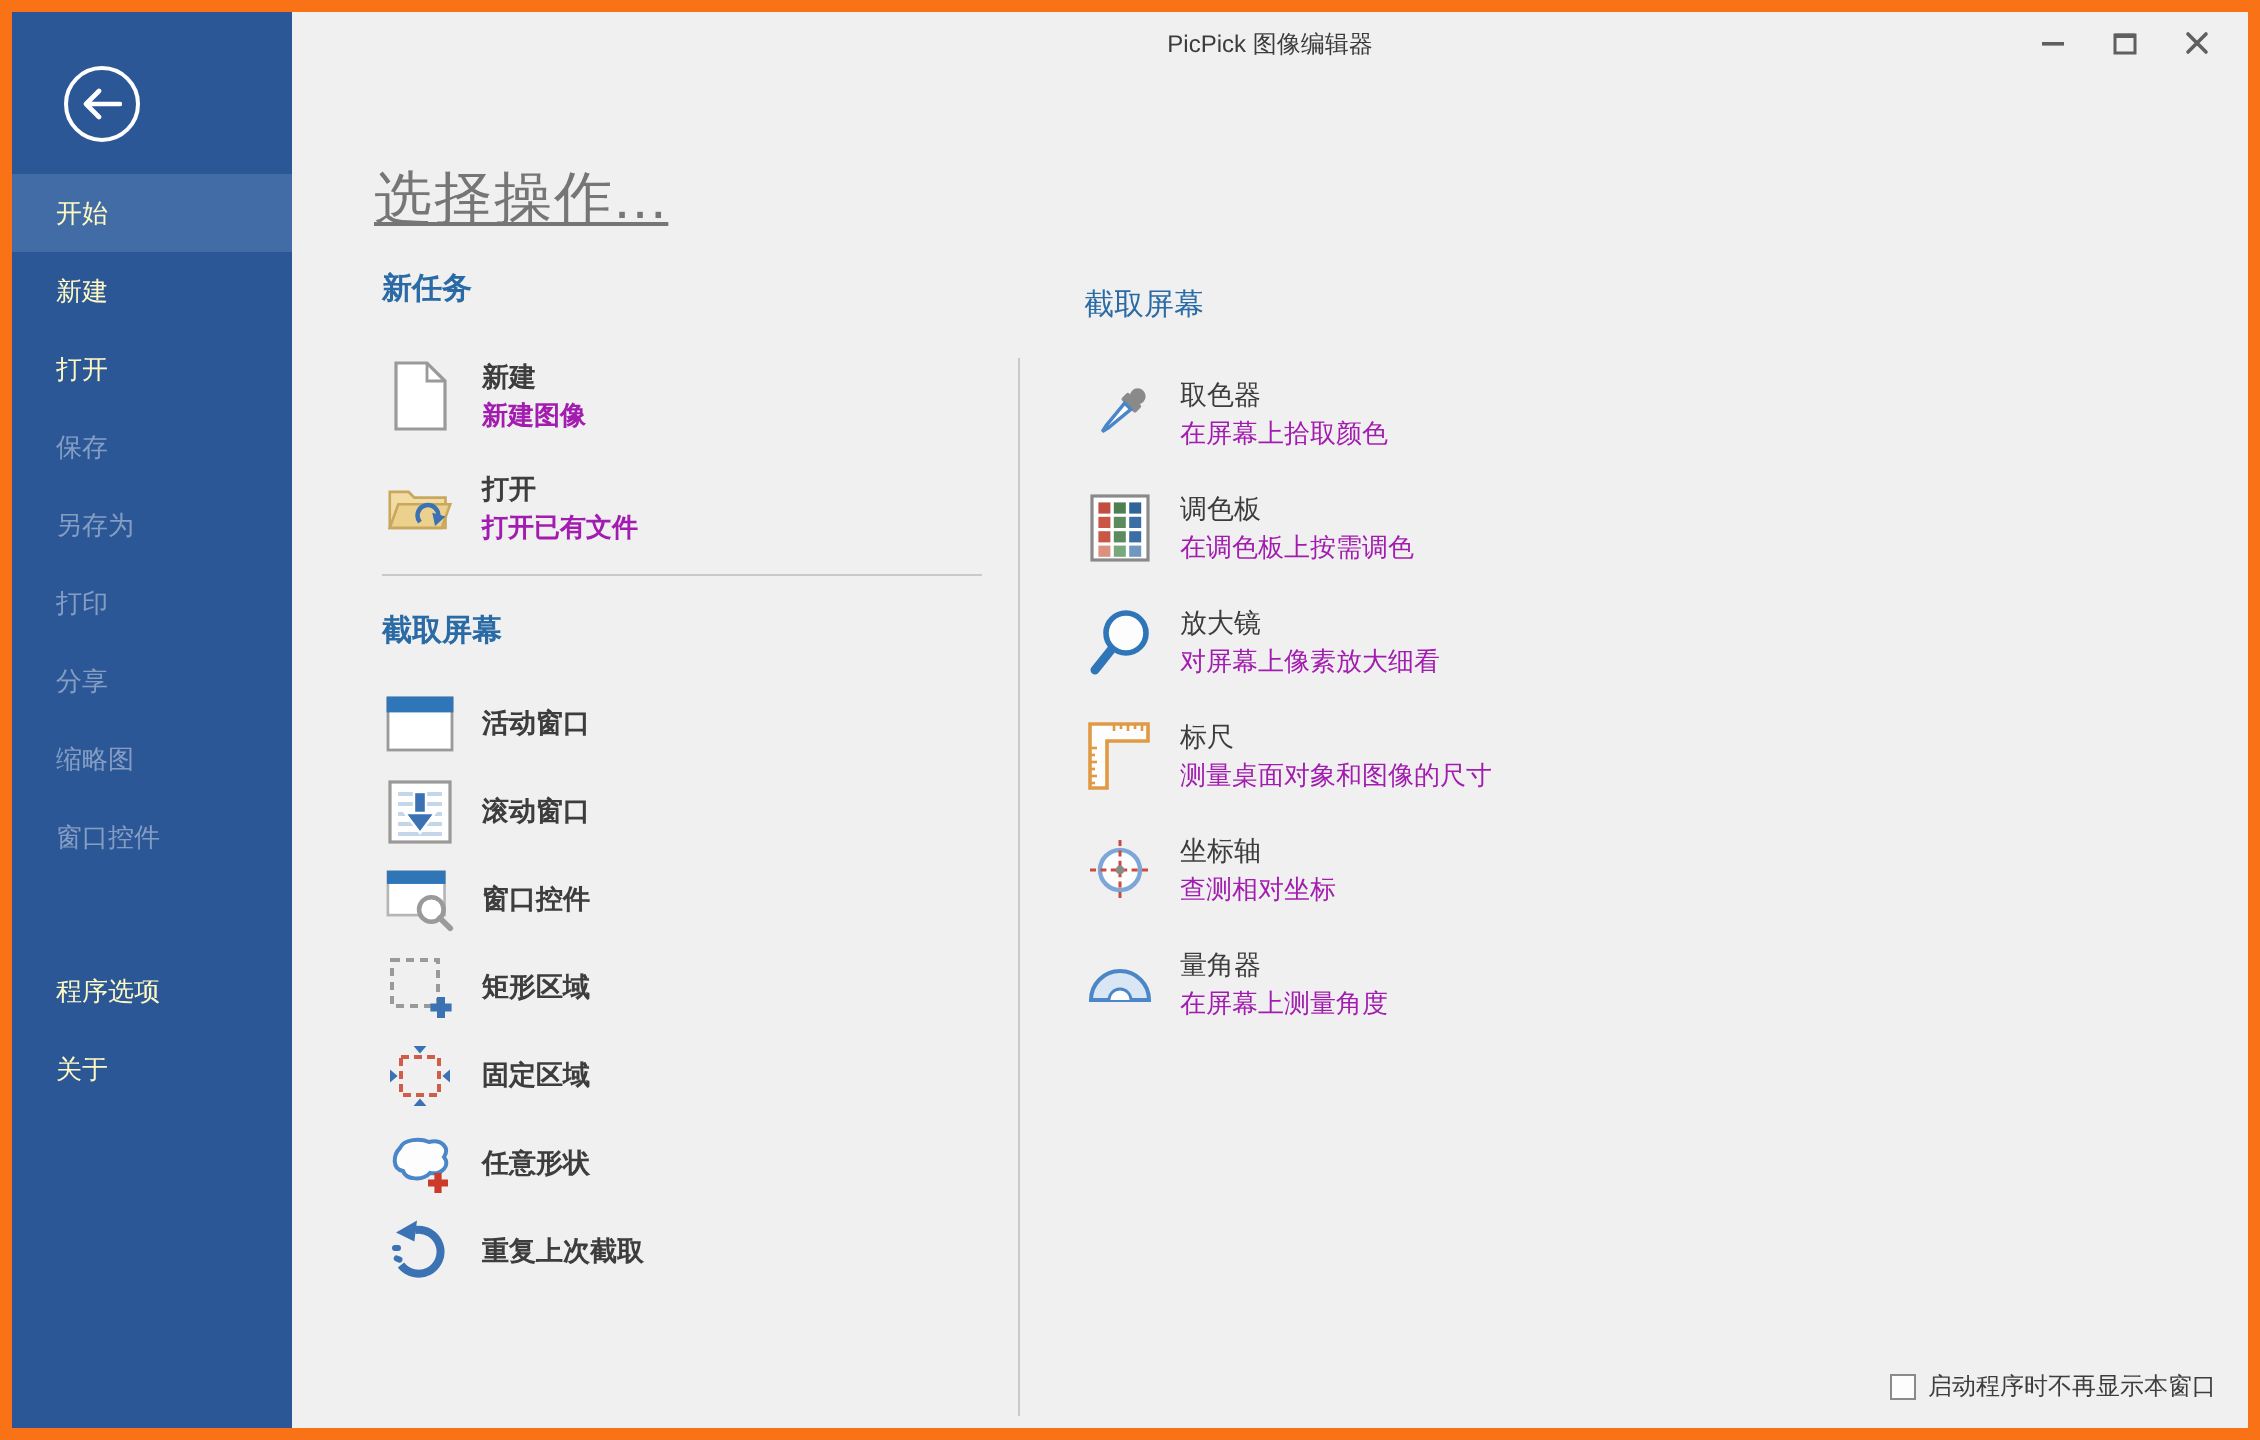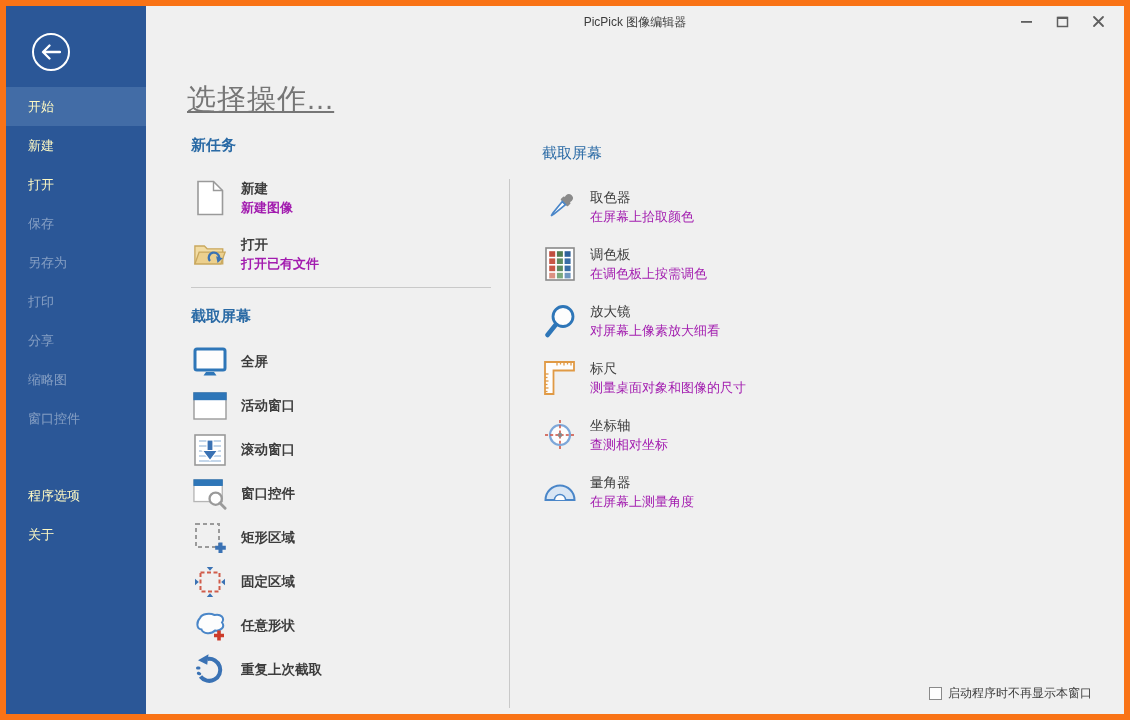--- a/index.html
+++ b/index.html
@@ -48,21 +48,21 @@
   .util-item { height:57px; display:flex; align-items:center; cursor:pointer; }
   .capture-list { margin-top:11px; }
   .capture-item { height:44px; display:flex; align-items:center; cursor:pointer; }
   .ticon { width:34px; min-width:34px; margin-left:2px; margin-right:14px; display:flex; align-items:center; justify-content:center; }
   .uicon { width:36px; min-width:36px; margin-right:12px; display:flex; align-items:center; justify-content:center; }
   .ttext { display:flex; flex-direction:column; }
   .ttitle { font-size:13.5px; line-height:19px; color:#3d3d3d; white-space:nowrap; }
   .tsub   { font-size:13px;  line-height:19px; color:#a21caf; white-space:nowrap;text-align:center; }
   .clabel { font-size:13.5px; color:#3d3d3d; white-space:nowrap; }
   
-  .footer-check { position:absolute; right:32px; bottom:12px; display:flex; align-items:center; cursor:pointer; }
+  .footer-check { position:absolute; right:16px; bottom:12px; display:flex; align-items:center; cursor:pointer; }
   .checkbox { width:13px; height:13px; border:1px solid #8a8a8a; background:#fdfdfd; margin-right:6px; }
   .check-label { font-size:12px; color:#3d3d3d; white-space:nowrap; }
 </style>
 </head>
 <body>
 
 <div class="window">
 
   <div class="win-title">
     <div class="win-title-text">PicPick 图像编辑器</div>
@@ -143,29 +143,20 @@
           <span class="tsub">打开已有文件</span>
         </span>
       </div>
     </div>
 
     <div class="hdivider"></div>
 
     <div class="section-header" style="margin-top:17px;">截取屏幕</div>
 
     <div class="capture-list">
-      <div class="capture-item">
-        <span class="ticon">
-          <svg width="34" height="30" viewBox="0 0 34 30">
-              <rect x="2" y="2" width="30" height="21" rx="2" fill="#fdfdfd" stroke="#2e76b8" stroke-width="3"></rect>
-              <path d="M13 25 H21 L23.5 28.5 H10.5 Z" fill="#2e76b8"></path>
-            </svg>
-        </span>
-        <span class="clabel">全屏</span>
-      </div>
       <div class="capture-item">
         <span class="ticon">
           <svg width="34" height="28" viewBox="0 0 34 28">
               <rect x="1" y="1" width="32" height="26" fill="#ffffff" stroke="#9a9a9a" stroke-width="1.4"></rect>
               <rect x="1" y="1" width="32" height="6.5" fill="#2e76b8" stroke="#2e76b8" stroke-width="1.4"></rect>
             </svg>
         </span>
         <span class="clabel">活动窗口</span>
       </div>
       <div class="capture-item">

